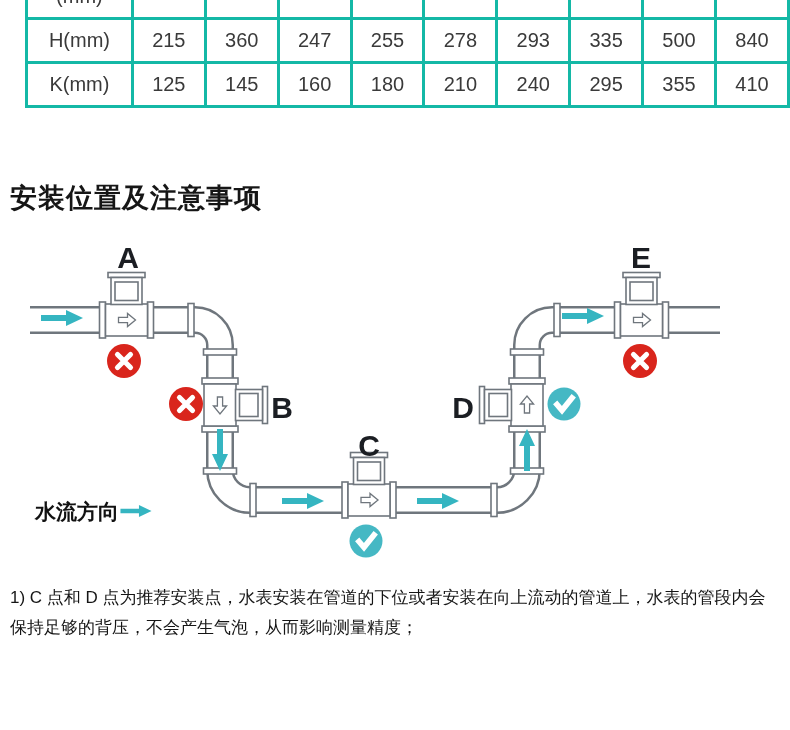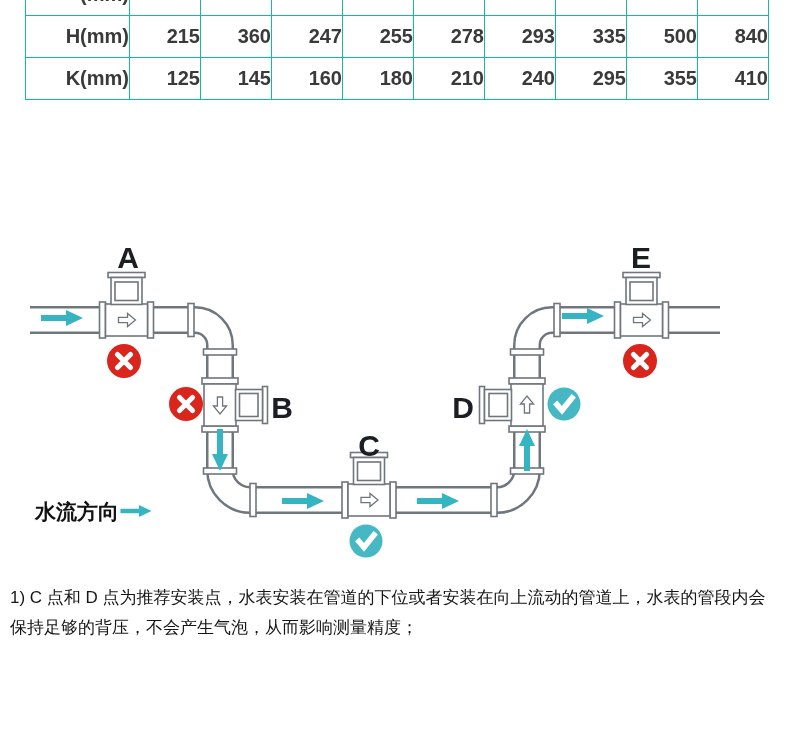--- a/index.html
+++ b/index.html
@@ -10,22 +10,22 @@
   }
   .page{position:absolute;left:0;top:0;width:790px;height:730px;overflow:hidden;}
 
   
   .spec-table{
     position:absolute;left:25px;top:-27px;
     border-collapse:collapse;table-layout:fixed;
     font-size:20px;color:#3a3a3a;
   }
   .spec-table td{
-    border:1px solid #14b8a6;height:41px;text-align:right;
-    padding:0;white-space:nowrap;overflow:hidden;font-weight:bold;
+    border:3px solid #14b8a6;height:41px;text-align:center;
+    padding:0;white-space:nowrap;overflow:hidden;
   }
   .spec-table td.lbl{width:103px;}
   .spec-table td.val{width:70px;}
 
   
   .sec-title{
     position:absolute;left:10px;top:180px;
     font-size:27px;font-weight:800;color:#161616;letter-spacing:1px;
   }
 
@@ -89,20 +89,21 @@
         <td class="val">180</td>
         <td class="val">210</td>
         <td class="val">240</td>
         <td class="val">295</td>
         <td class="val">355</td>
         <td class="val">410</td>
       </tr>
     </tbody>
   </table>
 
+  <div class="sec-title">安装位置及注意事项</div>
 
   <svg class="diagram" width="790" height="330" viewBox="0 240 790 330">
     <defs>
 
       <g id="meter">
         <rect class="pline" x="-27" y="-18" width="6" height="36"></rect>
         <rect class="pline" x="21" y="-18" width="6" height="36"></rect>
         <rect class="pline" x="-21" y="-16" width="42" height="32"></rect>
         <rect class="pline" x="-18.5" y="-47.5" width="37" height="5"></rect>
         <rect class="pline" x="-15.5" y="-42.5" width="31" height="27"></rect>

